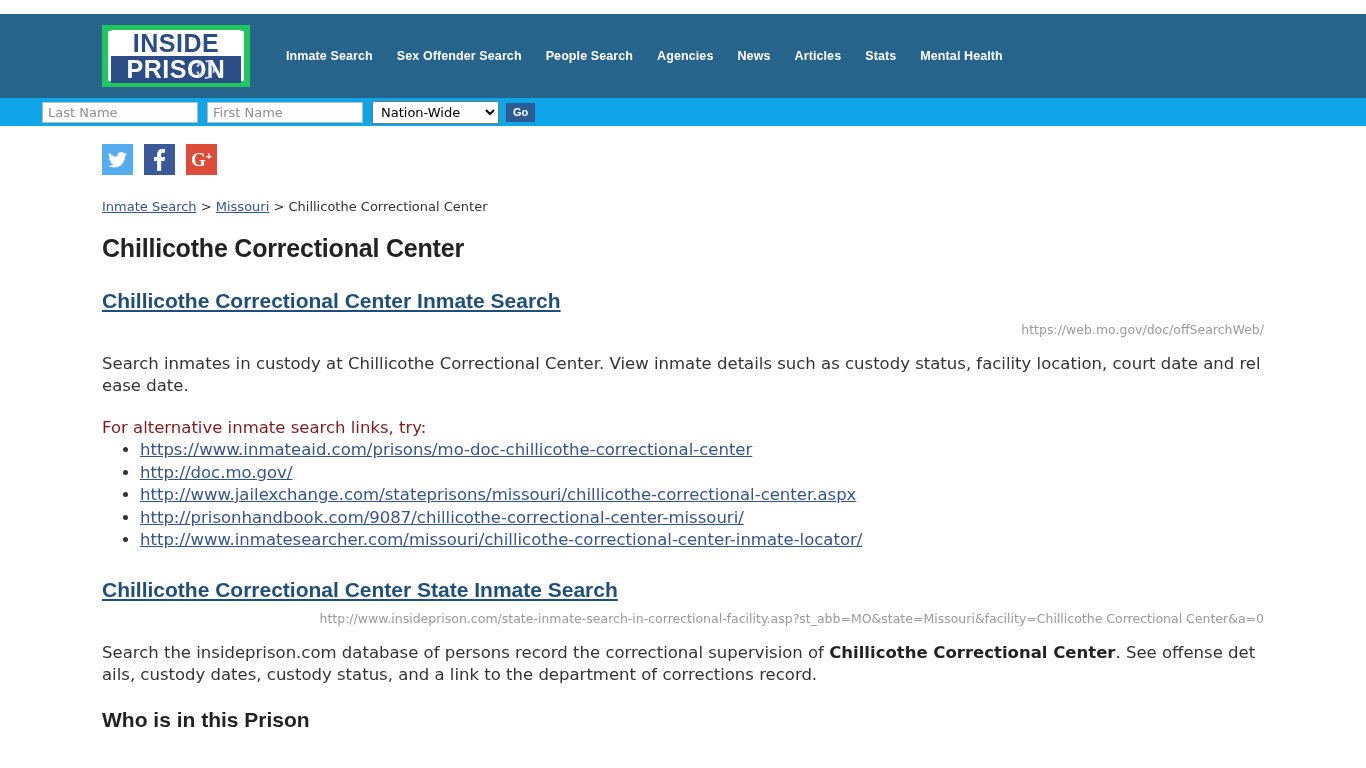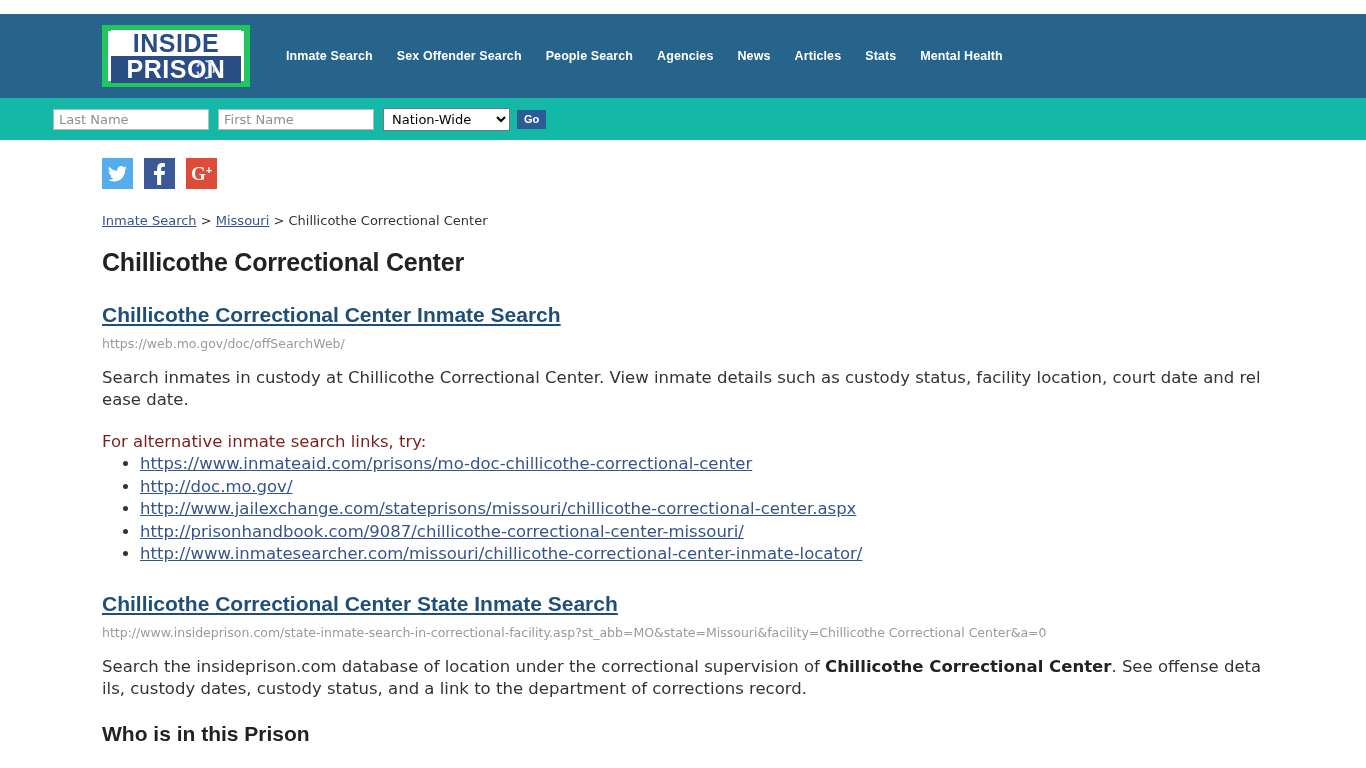--- a/index.html
+++ b/index.html
@@ -81,25 +81,25 @@
     font-weight: bold;
     font-family: "Liberation Sans", sans-serif;
     letter-spacing: 0.1px;
     text-decoration: none;
     white-space: nowrap;
     cursor: pointer;
   }
 
   
   .search-bar {
-    height: 42px;
-    background: #14b8a6;
+    height: 28px;
+    background: #0ea5e9;
     display: flex;
     align-items: center;
-    padding-left: 53px;
+    padding-left: 42px;
     gap: 0;
   }
   .search-bar input[type=text] {
     width: 156px;
     height: 21px;
     border: 1px solid #b9b9b9;
     background: #ffffff;
     font-size: 13px;
     font-family: "DejaVu Sans", sans-serif;
     color: #333;
@@ -215,20 +215,21 @@
     text-decoration: underline;
     cursor: pointer;
   }
 
   .url-line {
     font-size: 12.5px;
     color: #9a9a9a;
     margin-top: 9px;
     font-family: "DejaVu Sans", sans-serif;
     word-break: break-all;
+    text-align: right;
   }
 
   p.alt-intro {
     font-size: 16.5px;
     line-height: 22px;
     color: #7f1d1d;
     margin: 20px 0 0 0;
     font-family: "DejaVu Sans", sans-serif;
   }
 
@@ -338,17 +339,17 @@
     <li><a>http://www.jailexchange.com/stateprisons/missouri/chillicothe-correctional-center.aspx</a></li>
     <li><a>http://prisonhandbook.com/9087/chillicothe-correctional-center-missouri/</a></li>
     <li><a>http://www.inmatesearcher.com/missouri/chillicothe-correctional-center-inmate-locator/</a></li>
   </ul>
 
   <h2 class="section-link">
     <a>Chillicothe Correctional Center State Inmate Search</a>
   </h2>
   <div class="url-line">http://www.insideprison.com/state-inmate-search-in-correctional-facility.asp?st_abb=MO&amp;state=Missouri&amp;facility=Chillicothe Correctional Center&amp;a=0</div>
 
-  <p class="body-text"><span>Search the insideprison.com database of location under the correctional supervision of </span><b>Chillicothe Correctional Center</b><span>. See offense details, custody dates, custody status, and a link to the department of corrections record.</span></p>
+  <p class="body-text"><span>Search the insideprison.com database of persons record the correctional supervision of </span><b>Chillicothe Correctional Center</b><span>. See offense details, custody dates, custody status, and a link to the department of corrections record.</span></p>
 
   <h2 class="sub-heading">Who is in this Prison</h2>
 
 </div>
 
 </body></html>

